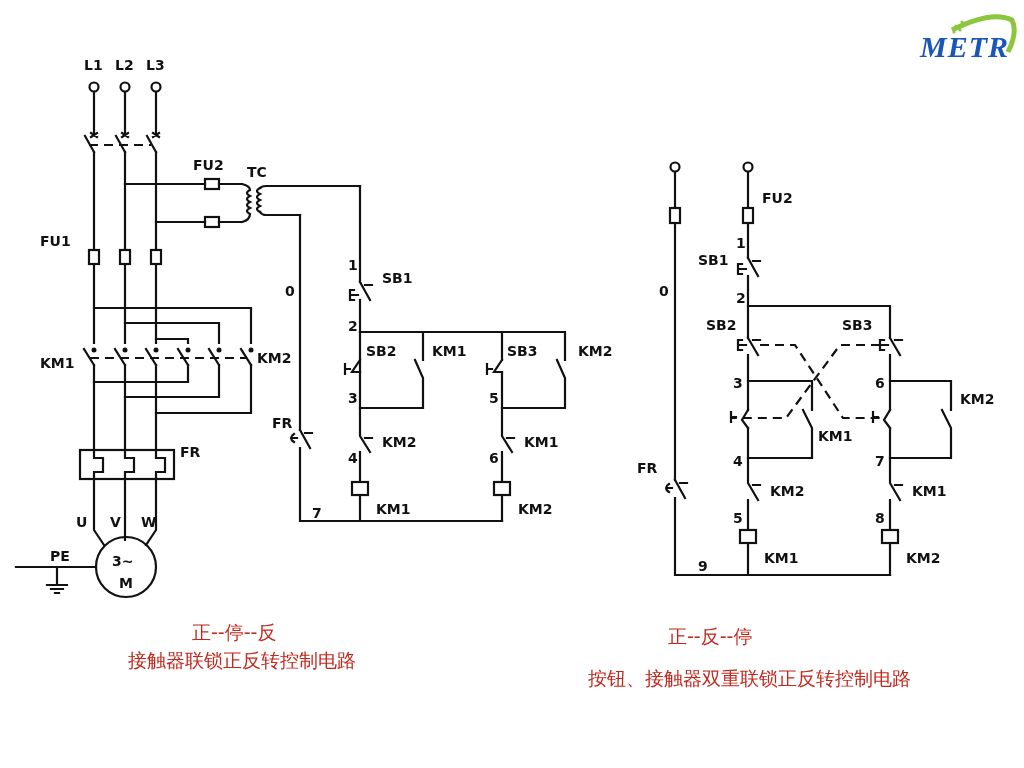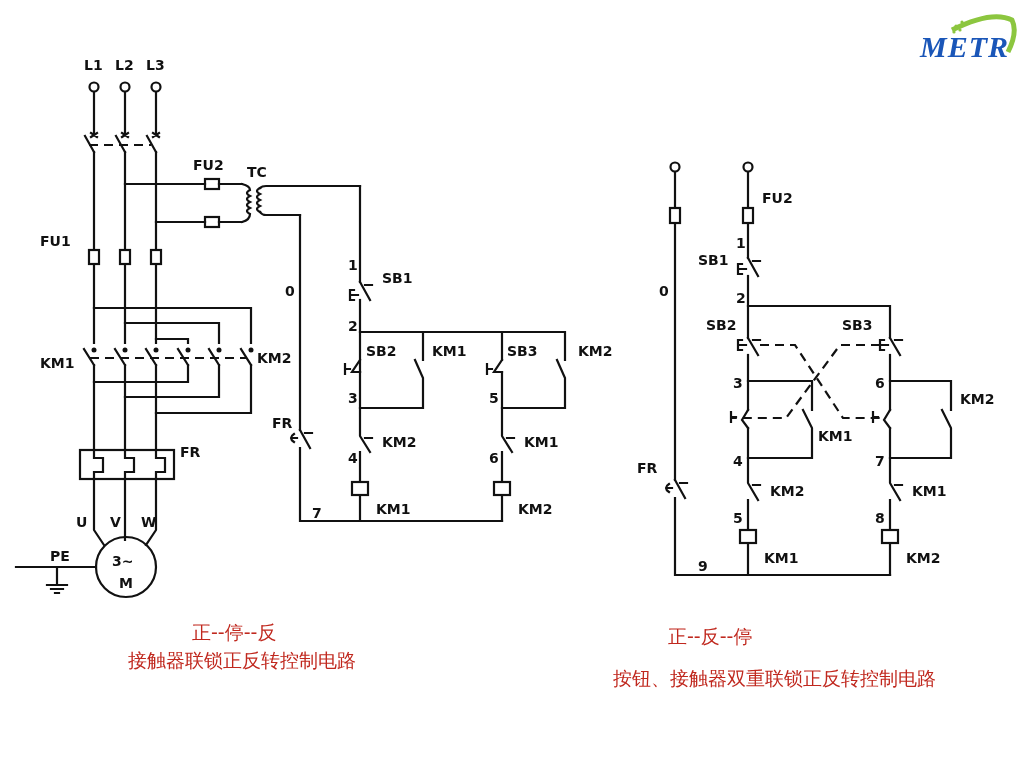--- a/index.html
+++ b/index.html
@@ -199,13 +199,13 @@
     <rect x="882" y="530" width="16" height="13" class="w"></rect>
     <path class="w" d="M748 543 V575 M890 543 V575"></path>
     <text class="lbl" x="764" y="563">KM1</text>
     <text class="lbl" x="906" y="563">KM2</text>
   </g>
 </svg>
 
 <div class="caption" style="left:192px; top:620px;">正--停--反</div>
 <div class="caption" style="left:128px; top:648px;">接触器联锁正反转控制电路</div>
 <div class="caption" style="left:668px; top:624px;">正--反--停</div>
-<div class="caption" style="left:613px; top:666px;">按钮、接触器双重联锁正反转控制电路</div>
+<div class="caption" style="left:588px; top:666px;">按钮、接触器双重联锁正反转控制电路</div>
 
 </body></html>

